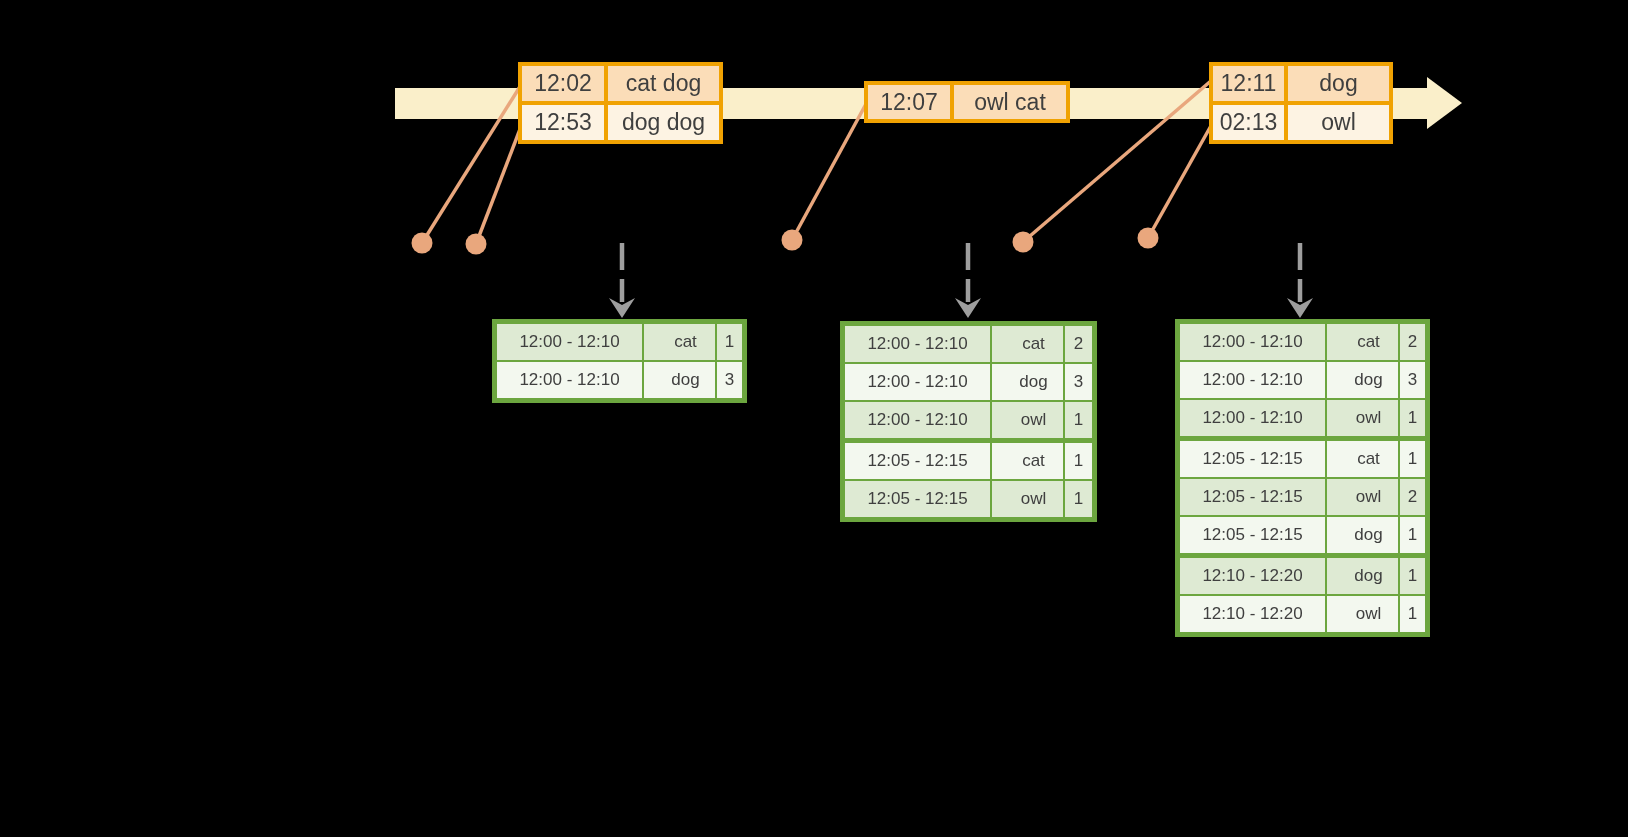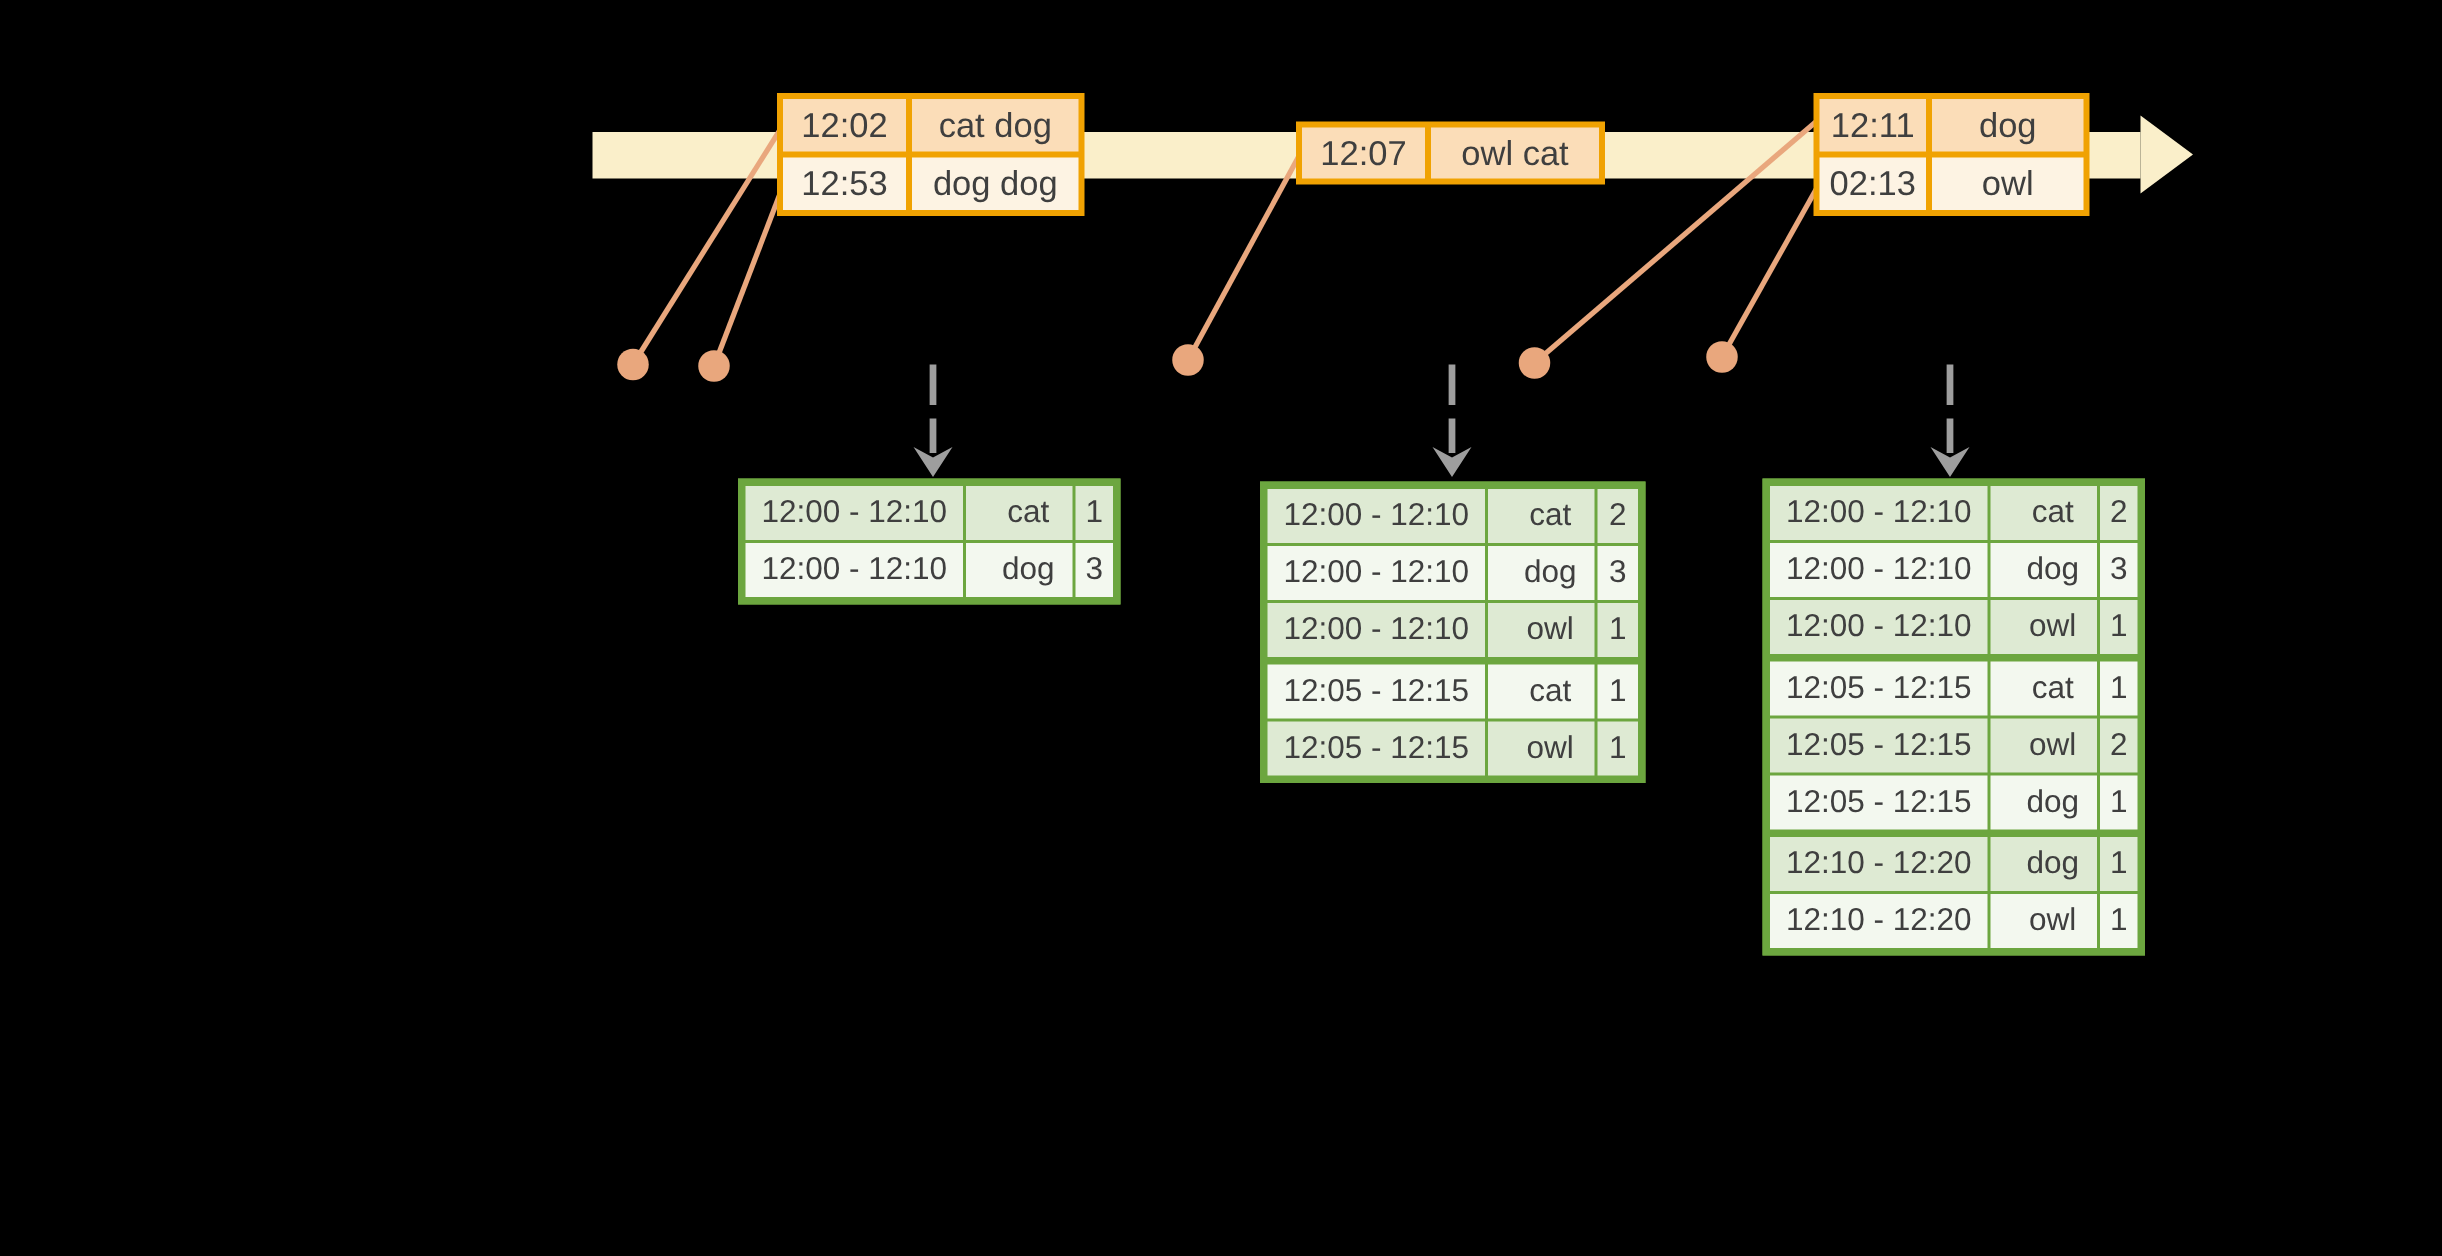--- a/index.html
+++ b/index.html
@@ -26,21 +26,21 @@
   .event-box.single .ecell{height:34px;}
   .peach{background:#FBDDB8;}
   .cream{background:#FDF3E3;}
   
   .result-table{
     position:absolute;z-index:3;box-sizing:border-box;background:#6CA63F;border:5px solid #6CA63F;
   }
   .t-row{display:flex;height:36px;}
   .t-row + .t-row{margin-top:2px;}
   .t-row.group{margin-top:5px;}
-  .c{display:flex;align-items:center;justify-content:center;font-size:21px;}
+  .c{display:flex;align-items:center;justify-content:center;font-size:17px;}
   .c.win{width:145px;}
   .c.word{width:59px;margin-left:2px;padding-left:12px;}
   .c.cnt{flex:1;margin-left:2px;}
   .t-row.green .c{background:#DEEAD3;}
   .t-row.light .c{background:#F3F8EF;}
 </style>
 </head>
 <body>
 
 <div id="stage">

